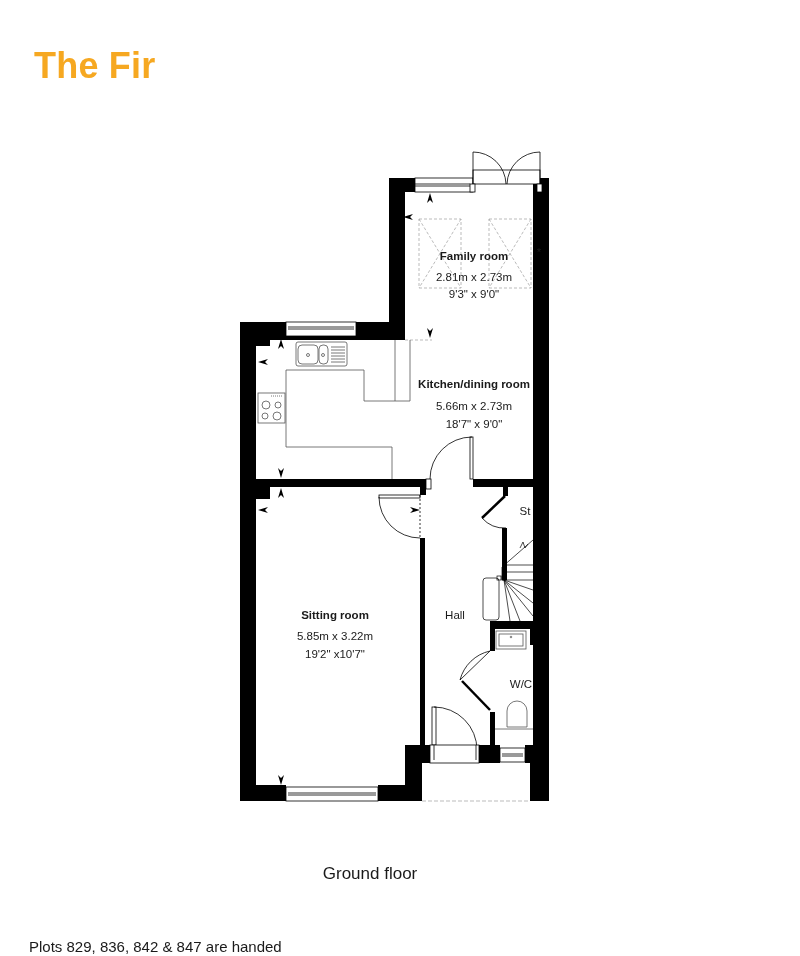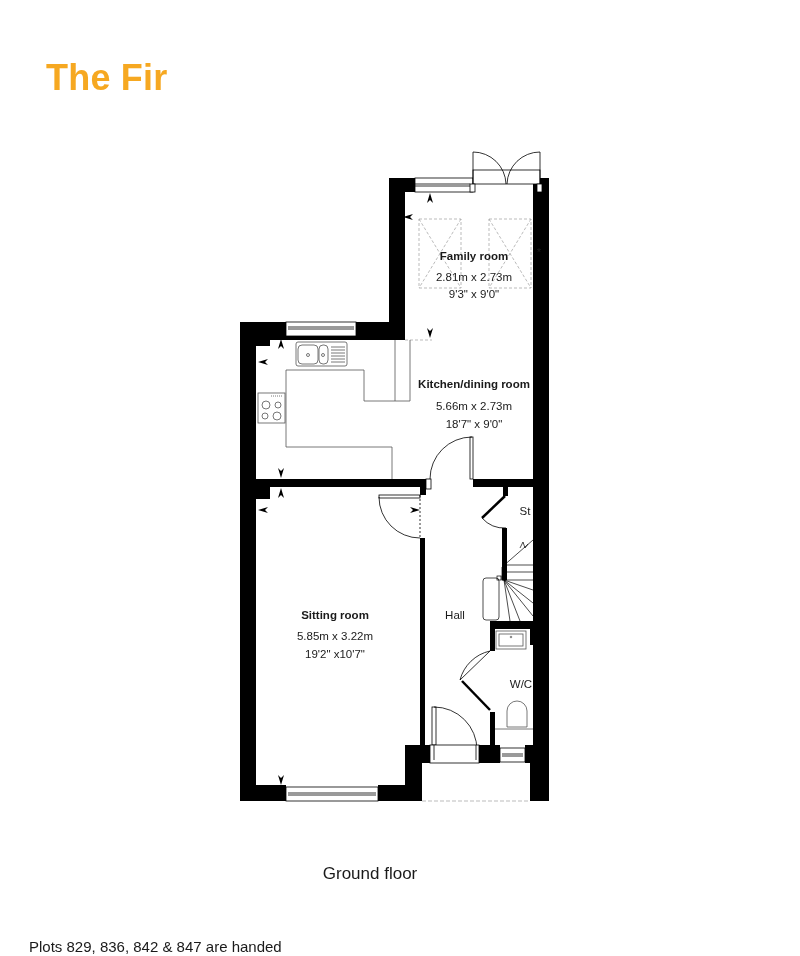--- a/index.html
+++ b/index.html
@@ -1,17 +1,17 @@
 <!DOCTYPE html>
 <html><head>
   <meta charset="utf-8">
   <style>
     html, body { margin: 0; padding: 0; background: #ffffff; }
     body { width: 800px; height: 956px; position: relative; overflow: hidden; font-family: "Liberation Sans", "DejaVu Sans", sans-serif; color: #1a1a1a; }
-    .title { position: absolute; left: 30px; top: 40px; font-size: 36px; font-weight: bold; color: #F6A821; letter-spacing: 0.2px; margin: 16px; line-height: 44px; }
+    .title { position: absolute; left: 30px; top: 40px; font-size: 36px; font-weight: bold; color: #F6A821; letter-spacing: 0.2px; margin: 4px; line-height: 44px; }
     .plan { position: absolute; left: 0; top: 0; width: 800px; height: 956px; }
     .room-label { font-family: "Liberation Sans", "DejaVu Sans", sans-serif; font-size: 11.5px; fill: #1a1a1a; }
     .room-name { font-weight: bold; }
     .floor-caption { position: absolute; left: 0; width: 740px; top: 862px; text-align: center; font-size: 17px; line-height: 24px; }
     .footnotes { position: absolute; left: 29px; top: 936px; font-size: 15px; line-height: 22px; }
     .footnotes div { white-space: nowrap; }
   </style>
 </head>
 <body>
 

